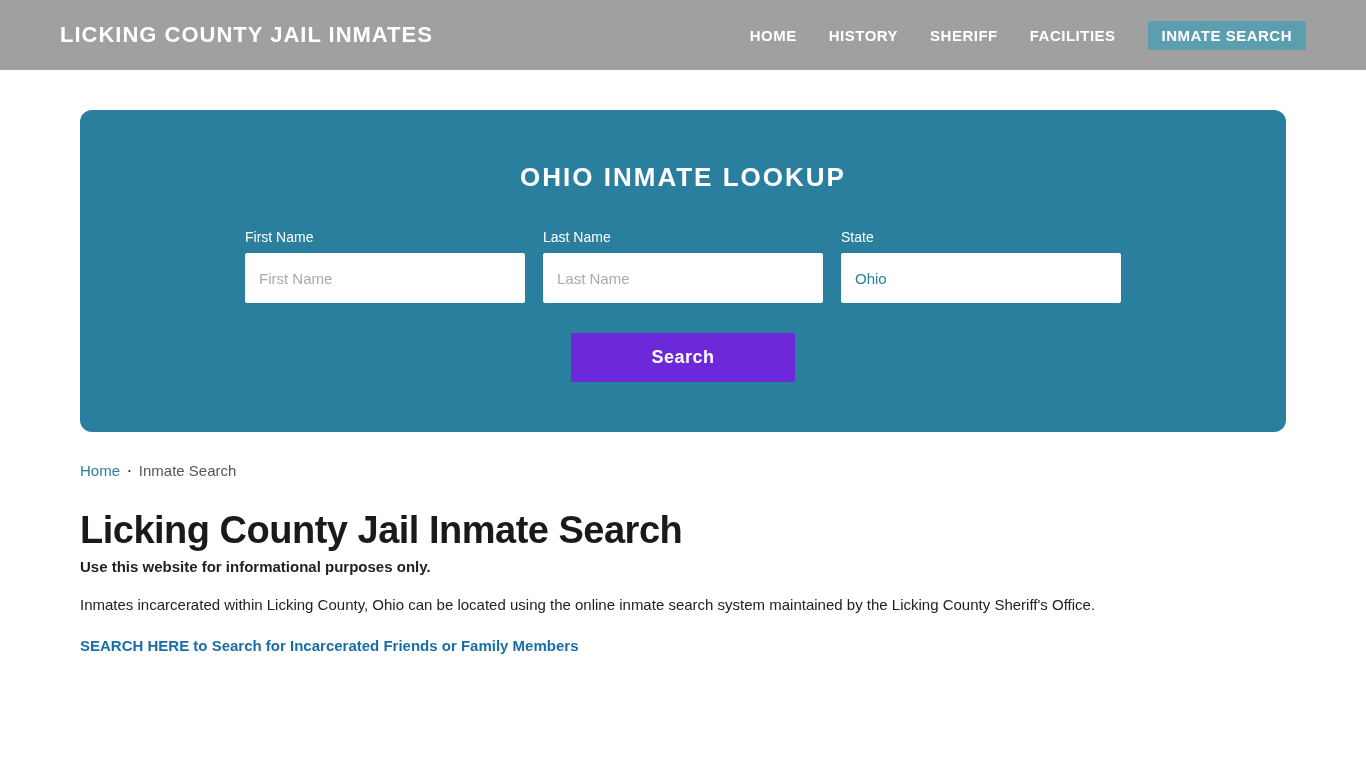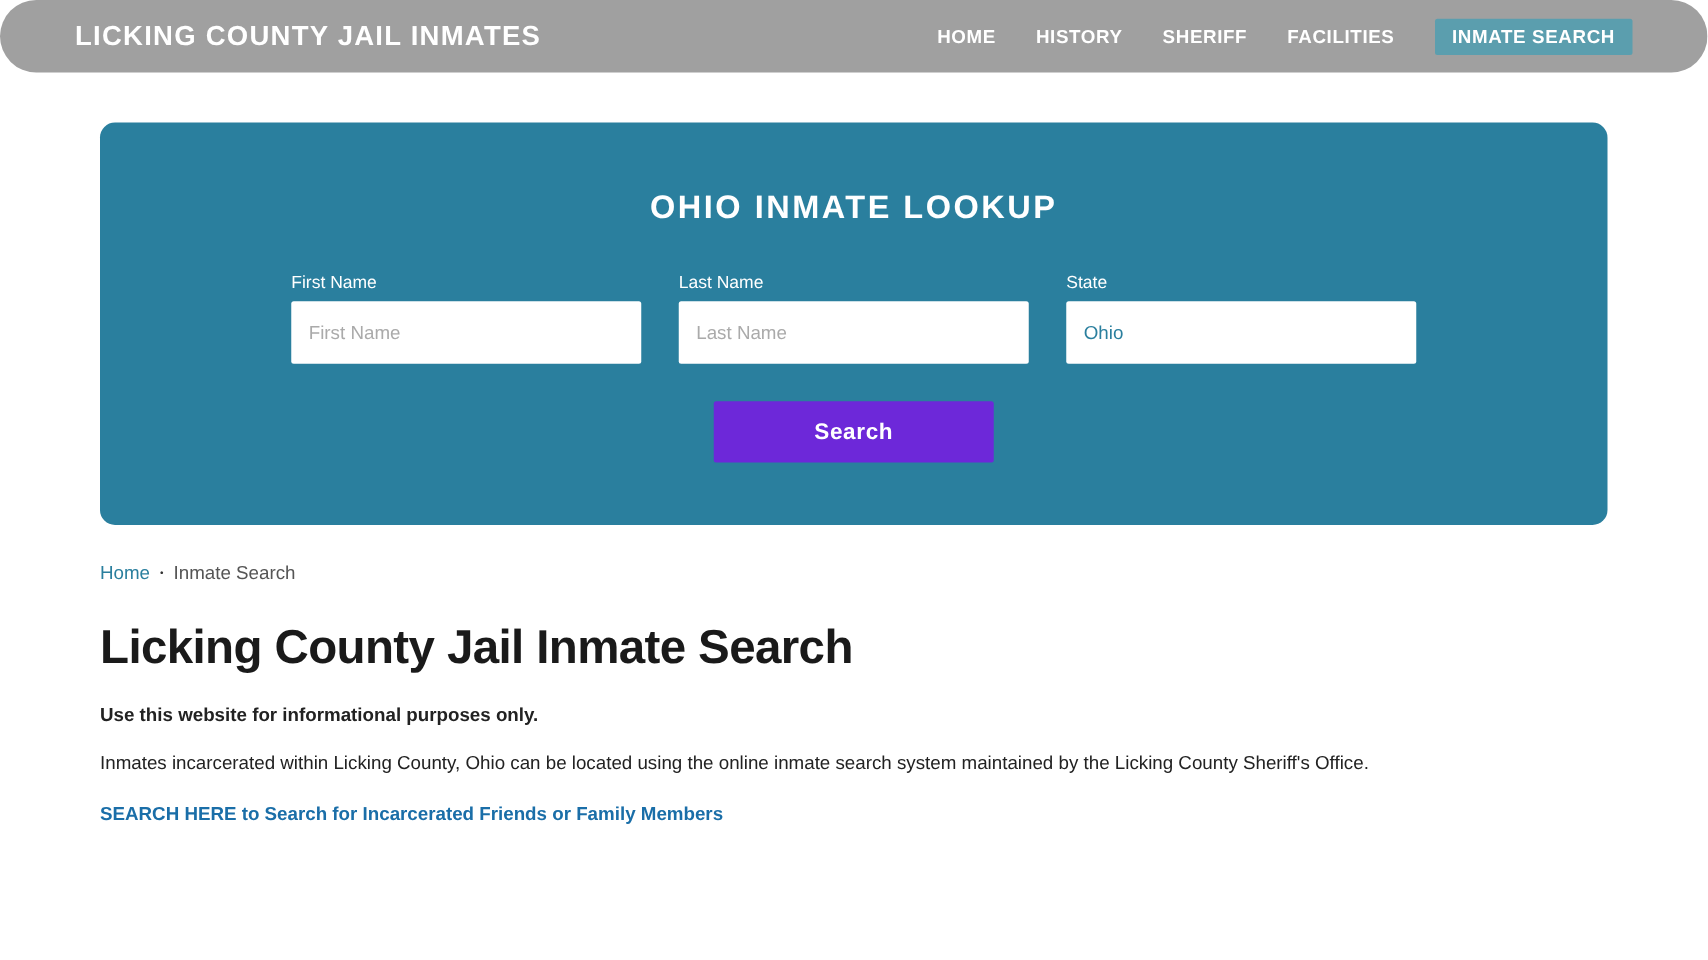--- a/index.html
+++ b/index.html
@@ -13,25 +13,24 @@
       background: #ffffff;
       color: #333;
       width: 1366px;
       min-height: 768px;
     }
 
     
     .header {
       background: #a0a0a0;
       padding: 0 60px;
-      height: 58px;
+      height: 70px;
       display: flex;
       align-items: center;
       justify-content: space-between;
-      border-radius: 30px;
     }
 
     .header-logo {
       font-size: 22px;
       font-weight: 900;
       color: #ffffff;
       letter-spacing: 1px;
       text-transform: uppercase;
     }
 
@@ -68,21 +67,21 @@
       text-align: center;
       color: #ffffff;
       font-size: 26px;
       font-weight: 700;
       letter-spacing: 2px;
       margin-bottom: 36px;
     }
 
     .search-fields {
       display: flex;
-      gap: 30px;
+      gap: 18px;
       justify-content: center;
       margin-bottom: 30px;
     }
 
     .field-group {
       display: flex;
       flex-direction: column;
       gap: 8px;
     }
 
@@ -159,21 +158,21 @@
 
     
     .main-content {
       padding: 20px 80px 40px 80px;
     }
 
     .page-title {
       font-size: 38px;
       font-weight: 700;
       color: #1a1a1a;
-      margin-bottom: 24px;
+      margin-bottom: 6px;
       letter-spacing: -0.5px;
     }
 
     .info-text-bold {
       font-size: 15px;
       font-weight: 700;
       color: #222;
       margin-bottom: 18px;
     }
 

